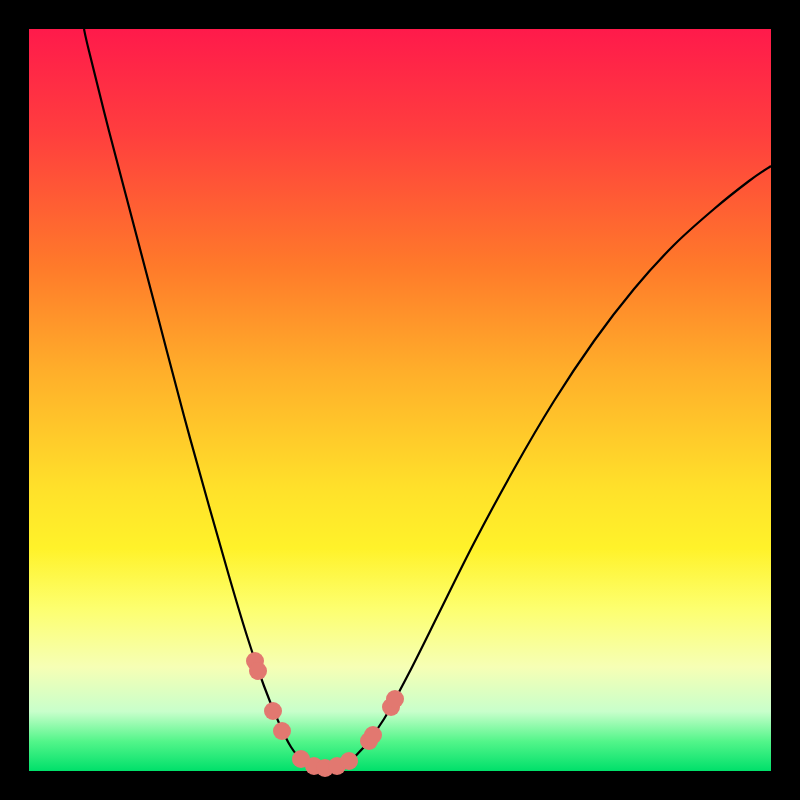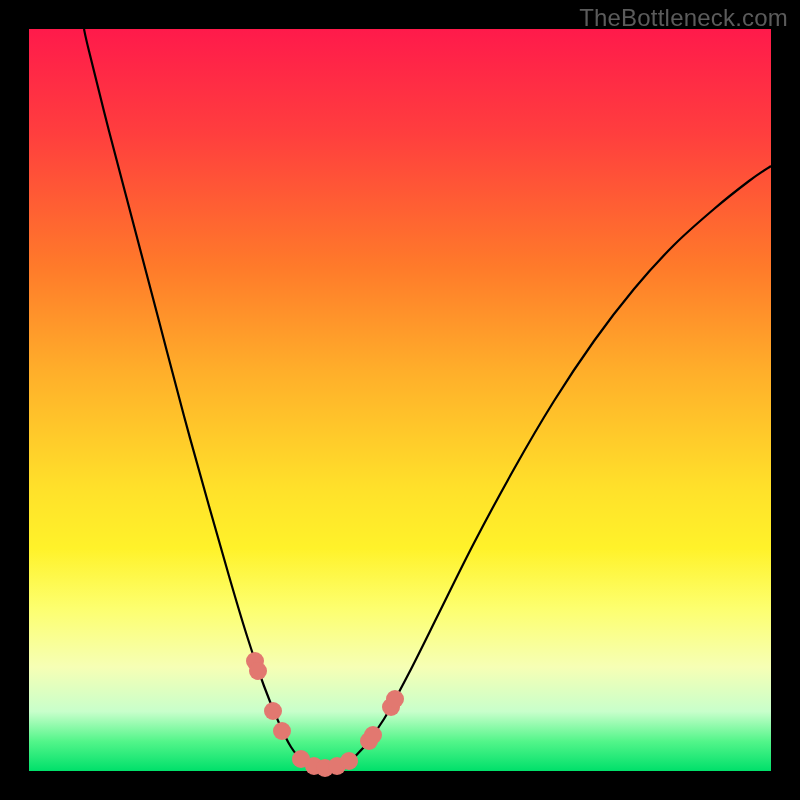--- a/index.html
+++ b/index.html
@@ -76,14 +76,13 @@
         <circle cx="296" cy="739" r="9" fill="#e27870"></circle>
         <circle cx="308" cy="737" r="9" fill="#e27870"></circle>
         <circle cx="320" cy="732" r="9" fill="#e27870"></circle>
         <circle cx="340" cy="712" r="9" fill="#e27870"></circle>
         <circle cx="344" cy="706" r="9" fill="#e27870"></circle>
         <circle cx="362" cy="678" r="9" fill="#e27870"></circle>
         <circle cx="366" cy="670" r="9" fill="#e27870"></circle>
       </g>
   </svg>
 
-  <div class="watermark">TheBottleneck.com</div>
 </div>
 
 </body></html>

